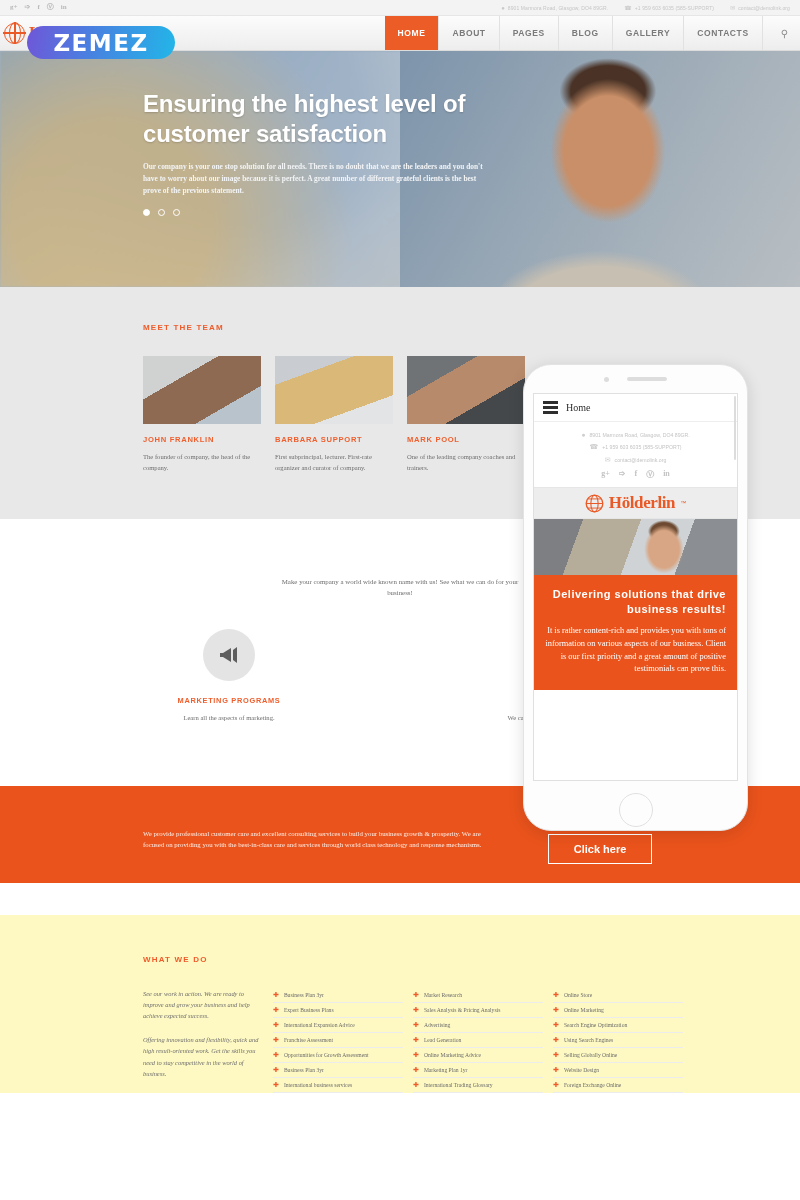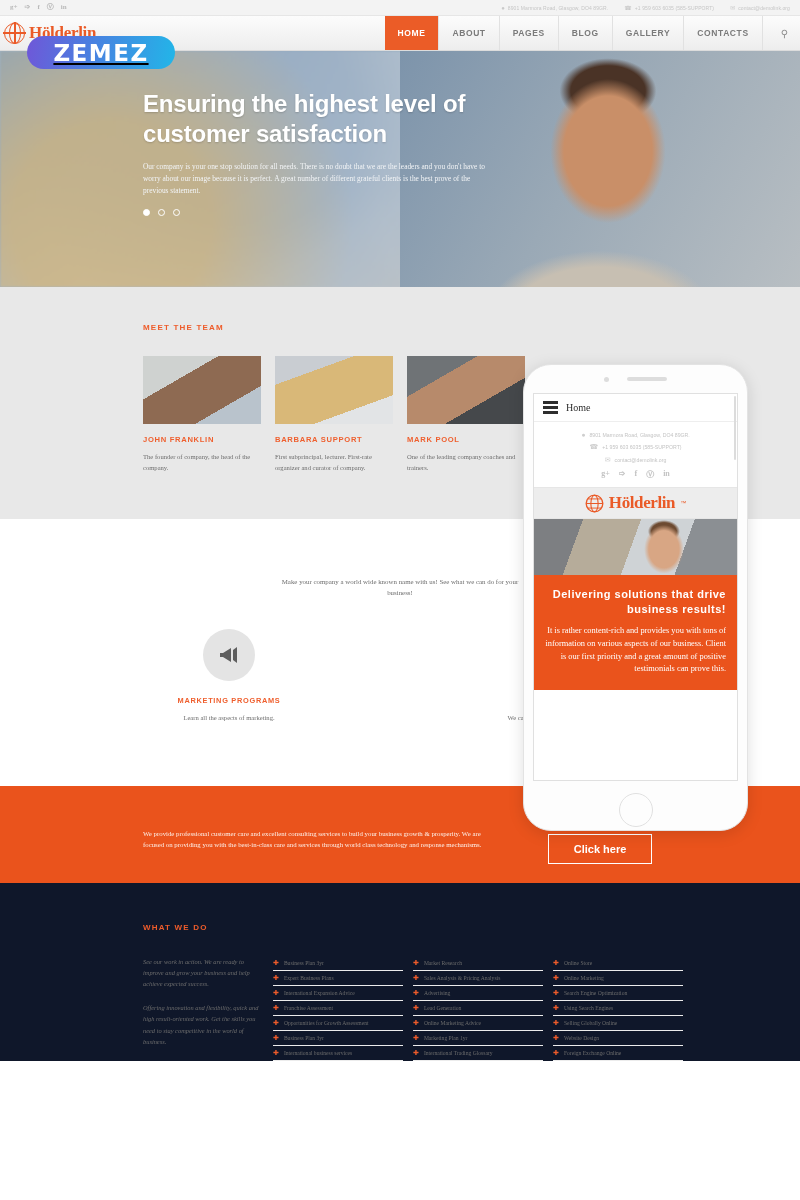--- a/index.html
+++ b/index.html
@@ -54,26 +54,25 @@
   .globe:after { top: 50%; left: -1.6px; right: -1.6px; height: 0; transform: translateY(-50%); }
   .globe .el {
     position: absolute; left: 3.5px; right: 3.5px; top: -1.6px; bottom: -1.6px;
     border: 1.1px solid #ea5a27; border-radius: 50%;
   }
   .brandname {
     font-family: "Liberation Serif", serif; font-weight: bold;
     font-size: 17px; color: #ea5a27; margin-left: 4px; letter-spacing: -.3px;
   }
   .zemez-badge {
-    position: absolute; left: 27px; top: 20px;
+    position: absolute; left: 27px; top: 10px;
     width: 148px; height: 33px; border-radius: 17px;
     background: linear-gradient(100deg, #6f57d8 0%, #4a7fe0 42%, #22b6e8 100%);
     display: flex; align-items: center; justify-content: center;
     z-index: 5;
-    text-decoration: underline;
   }
   .zemez-badge span {
     color: #fff; font-size: 23px; font-weight: bold;
     letter-spacing: 1.5px; font-family: "DejaVu Sans", sans-serif;
   }
   .nav { margin-left: auto; display: flex; align-items: stretch; }
   .nav a {
     display: flex; align-items: center; padding: 0 13px;
     font-size: 8.5px; font-weight: bold; letter-spacing: .6px;
     color: #7a7a7a; text-decoration: none;
@@ -110,21 +109,21 @@
   }
   .hero-inner { position: relative; padding: 38px 0 0 143px; }
   .hero h1 {
     font-size: 24px; line-height: 1.26; color: #fff; font-weight: bold;
     letter-spacing: -.2px; max-width: 350px;
     text-shadow: 0 1px 2px rgba(0,0,0,.18);
   }
   .hero p {
     margin-top: 12px; max-width: 346px;
     font-family: "Liberation Serif", serif;
-    font-size: 7.4px; line-height: 1.62; color: #f2f4f6;
+    font-size: 7.4px; line-height: 1.62; color: #f2f4f6; font-weight: bold;
   }
   .dots { margin-top: 12px; display: flex; gap: 8px; }
   .dot { width: 7px; height: 7px; border-radius: 50%; border: 1px solid #fff; }
   .dot.on { background: #fff; }
 
   
   .team { background: #e8e8e8; padding: 36px 0 46px 143px; }
   .sec-title {
     font-size: 8px; font-weight: bold; color: #ee5c2b;
     letter-spacing: 1.2px; margin-bottom: 24px;
@@ -191,21 +190,21 @@
   .cta-btn {
     position: absolute; right: 148px; top: 48px;
     width: 104px; height: 30px;
     border: 1px solid #fff; background: transparent;
     color: #fff; font-size: 11px; font-weight: bold;
     display: flex; align-items: center; justify-content: center;
     cursor: pointer;
   }
 
   
-  .wwd { background: #0f172a; padding: 40px 4px 0 143px; }
+  .wwd { background: #fef9c3; padding: 40px 4px 0 143px; margin-top: 32px; }
   .wwd-body { display: flex; gap: 10px; margin-top: 20px; }
   .wwd-left { width: 120px; }
   .wwd-left p {
     font-family: "Liberation Serif", serif; font-style: italic;
     font-size: 6.4px; line-height: 1.78; color: #6d6d6d;
   }
   .wwd-left p + p { margin-top: 12px; }
   .wwd-col { width: 130px; }
   .wwd-col li {
     list-style: none; display: flex; align-items: center; gap: 5px;

